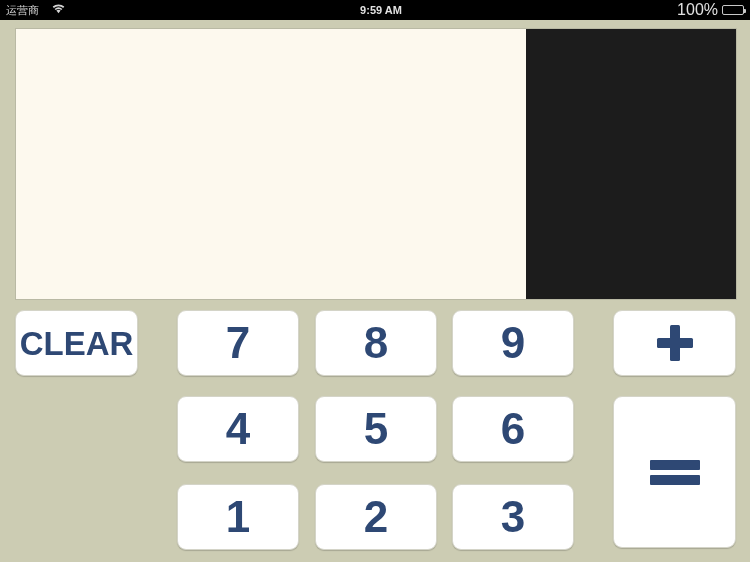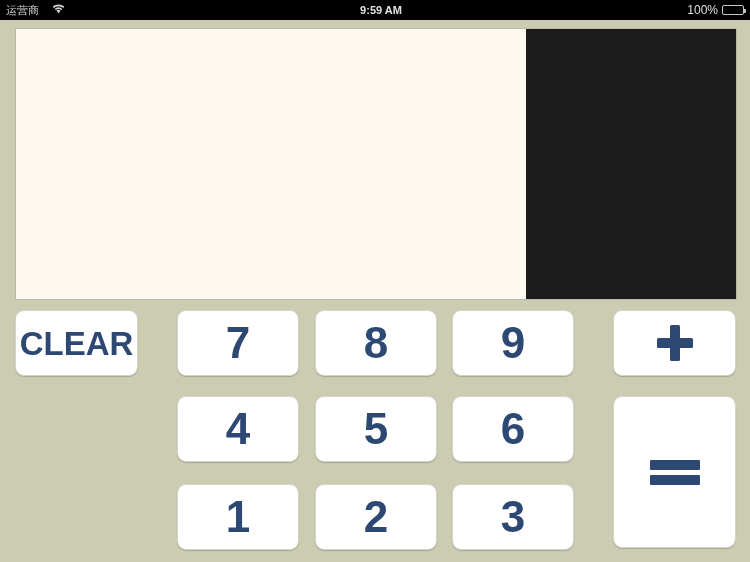--- a/index.html
+++ b/index.html
@@ -54,21 +54,21 @@
     color: #e2e2e2;
     padding-left: 12px;
   }
   .status-right {
     position: absolute;
     right: 6px;
     display: flex;
     align-items: center;
     gap: 4px;
   }
-  .battery-pct { font-size: 12px; color: #e0e0e0; }
+  .battery-pct { font-size: 16px; color: #e0e0e0; }
   .battery-icon {
     position: relative;
     width: 22px; height: 10px;
     border: 1px solid #c8c8c8;
     border-radius: 2px;
     background: transparent;
     padding: 1px;
   }
   .battery-icon::after {
     content: "";

